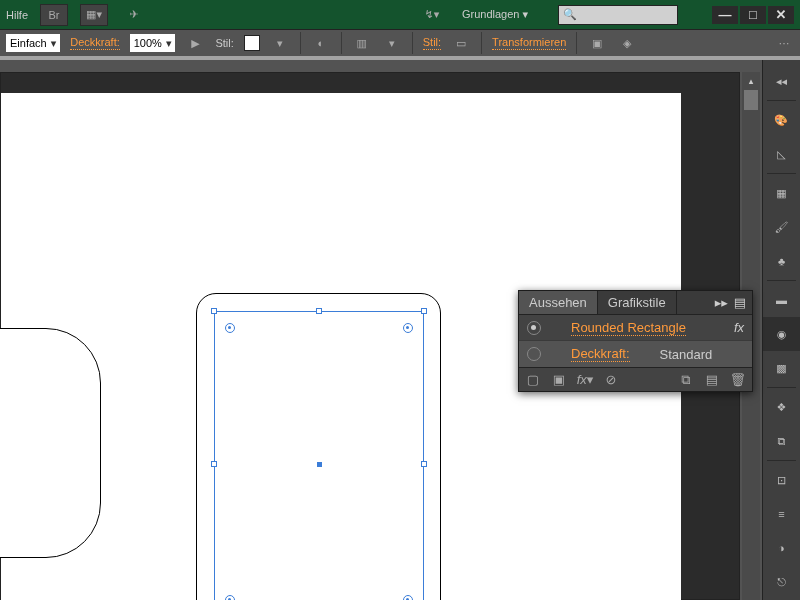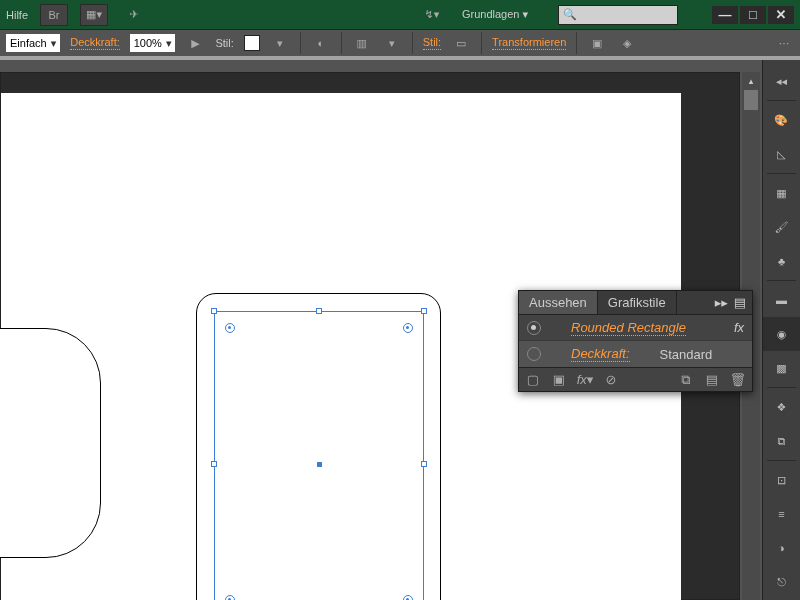--- a/index.html
+++ b/index.html
@@ -50,21 +50,21 @@
   .panel-body {}
   .prow { display:flex; align-items:center; height:26px; padding:0 8px; gap:8px; border-bottom:1px solid #3a3a3a;}
   .prow.selected{ background:#434343;}
   .eye { width:14px; height:14px; border:1px solid #888; border-radius:50%; position:relative; }
   .eye.on::after{content:"";position:absolute;top:3px;left:3px;width:5px;height:5px;border-radius:50%;background:#ccc;}
   .tri { width:0;height:0;border-top:4px solid transparent;border-bottom:4px solid transparent;border-left:5px solid #ccc;}
   .swatch { width:16px; height:16px; border:1px solid #ccc;}
   .swatch.black { background:#000; }
   .swatch.white { background:#fff; }
   .swatch.whitebig { width:22px; height:18px; background:#fff; border:1px solid #2a2a2a;}
-  .linkText { color:#ff9a3c; border-bottom:1px dotted #ff9a3c; cursor:pointer;font-style:italic;}
+  .linkText { color:#ff9a3c; border-bottom:1px dotted #ff9a3c; cursor:pointer;}
   .fxlabel { margin-left:auto; font-style:italic; color:#ccc;}
   .panel-footer { display:flex; align-items:center; height:24px; padding:0 6px; gap:10px; background:#434343; border-top:1px solid #222;}
   .panel-footer .ficon { width:16px;height:16px;display:flex;align-items:center;justify-content:center;color:#aaa;}
   .panel-footer .fill{flex:1;}
   .pt-row .ptlabel{ margin-left:4px; color:#ddd;}
 </style>
 </head>
 <body>
 
 <div class="menubar">

